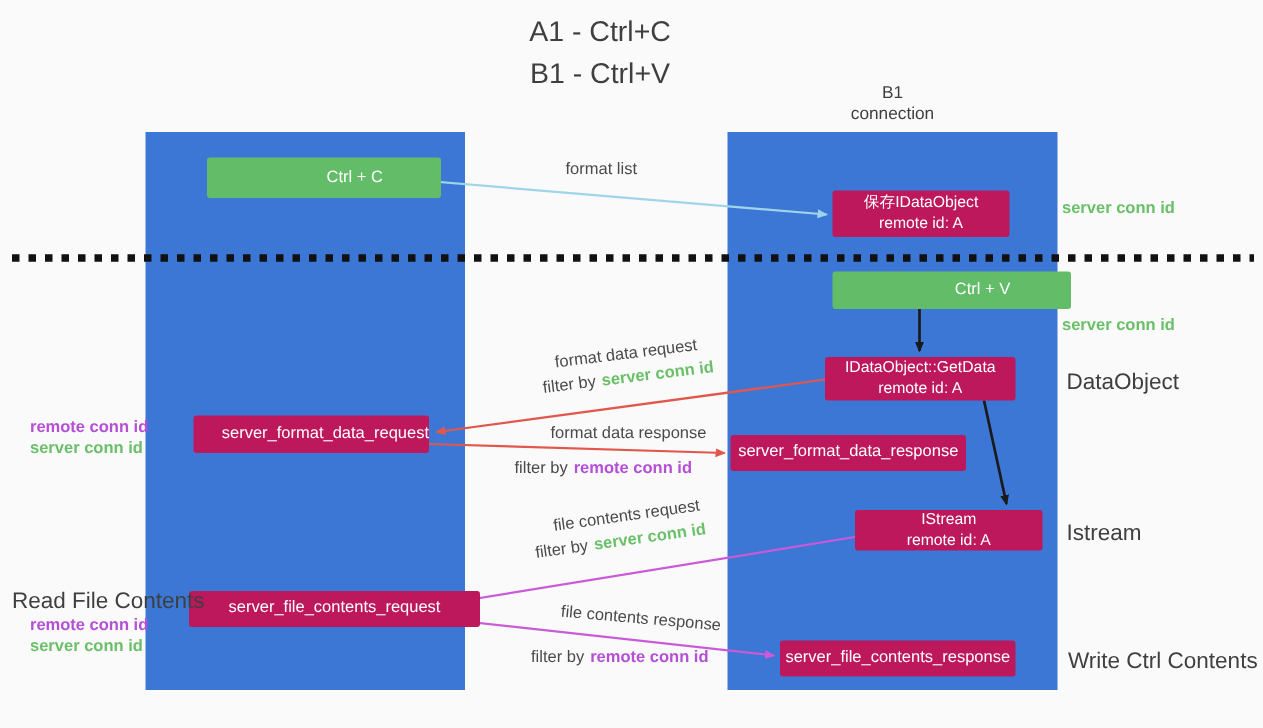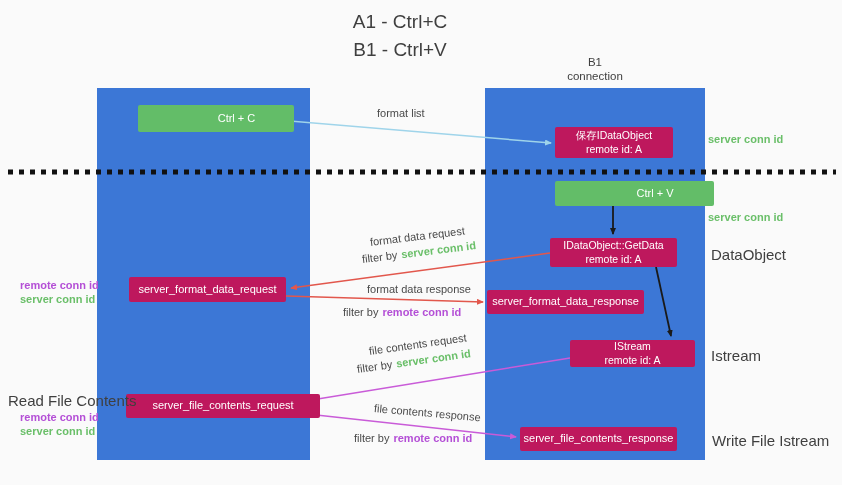--- a/index.html
+++ b/index.html
@@ -98,21 +98,21 @@
 
   <div class="box green" style="left:555px;top:181px;width:118px;height:25px;">
     <div>Ctrl + V</div>
   </div>
 
   <div class="box orange" style="left:550px;top:238px;width:127px;height:29px;font-size:10.5px;">
     <div>IDataObject::GetData</div>
     <div>remote id: A</div>
   </div>
 
-  <div class="box orange" style="left:129px;top:277px;width:157px;height:25px;">
+  <div class="box orange" style="left:129px;top:277px;width:157px;height:25px;align-items:flex-end;">
     <div>server_format_data_request</div>
   </div>
 
   <div class="box orange" style="left:487px;top:290px;width:157px;height:24px;">
     <div>server_format_data_response</div>
   </div>
 
   <div class="box orange" style="left:570px;top:340px;width:125px;height:27px;font-size:10.5px;">
     <div>IStream</div>
     <div>remote id: A</div>
@@ -145,21 +145,21 @@
 
   <div class="lbl tilt" style="left:374px;top:402px;transform:rotate(5deg);">file contents response</div>
   <div class="lbl" style="left:354px;top:432px;">
     <span>filter by</span><span class="purple-t sp">remote conn id</span>
   </div>
 
   <div class="lbl green-t" style="left:708px;top:133px;">server conn id</div>
   <div class="lbl green-t" style="left:708px;top:211px;">server conn id</div>
   <div class="lbl side-dark" style="left:711px;top:246px;">DataObject</div>
   <div class="lbl side-dark" style="left:711px;top:347px;">Istream</div>
-  <div class="lbl side-dark" style="left:712px;top:432px;">Write File Istream</div>
+  <div class="lbl side-dark" style="left:712px;top:432px;">Write Ctrl Contents</div>
 
   <div class="lbl purple-t" style="left:20px;top:279px;width:66px;text-align:center;">remote conn id</div>
   <div class="lbl green-t" style="left:20px;top:293px;width:66px;text-align:center;">server conn id</div>
 
   <div class="lbl side-dark" style="left:8px;top:392px;">Read File Contents</div>
   <div class="lbl purple-t" style="left:20px;top:411px;width:66px;text-align:center;">remote conn id</div>
   <div class="lbl green-t" style="left:20px;top:425px;width:66px;text-align:center;">server conn id</div>
 
 </div>
 

